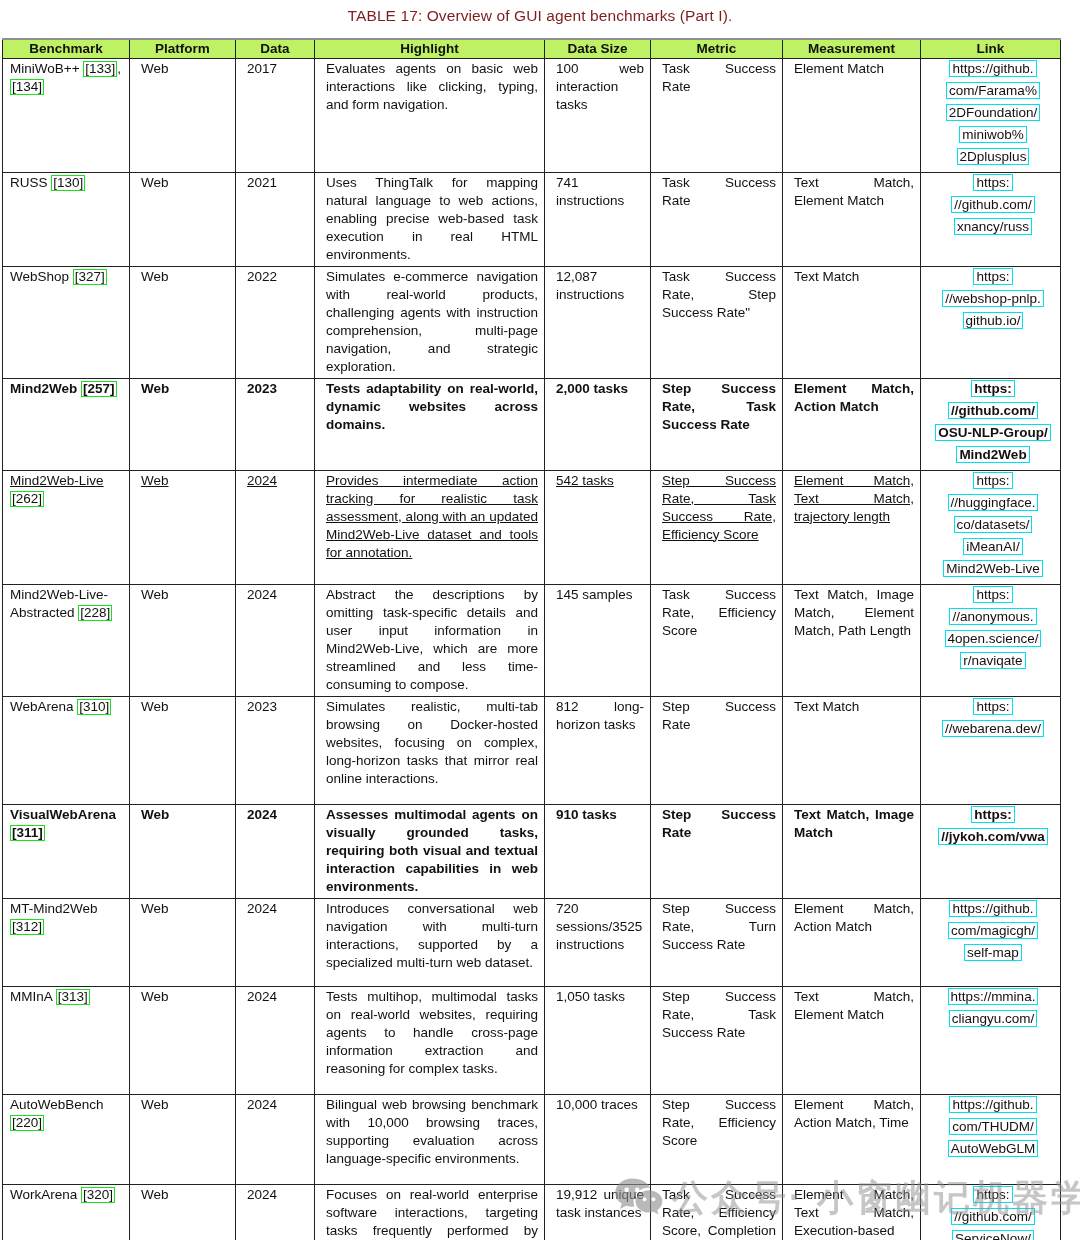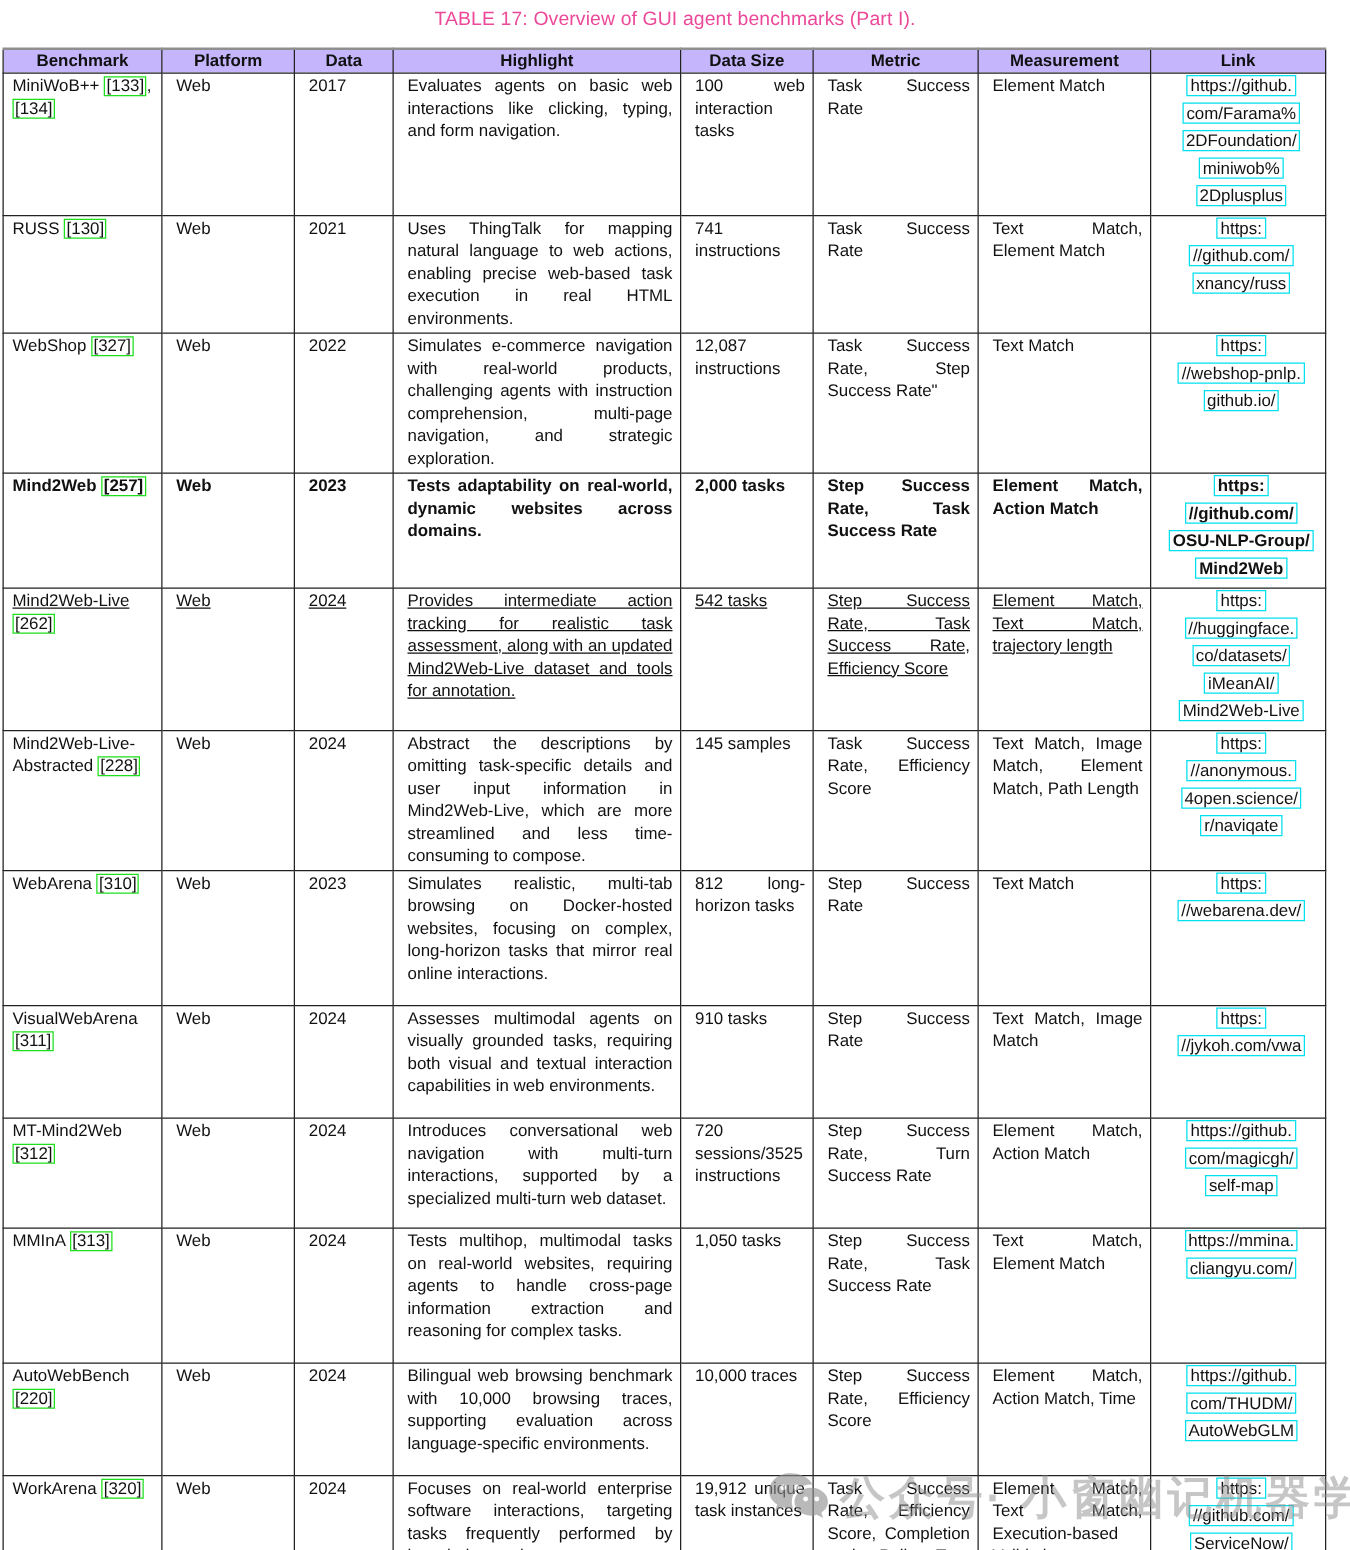--- a/index.html
+++ b/index.html
@@ -9,40 +9,40 @@
     overflow: hidden;
     font-family: "Liberation Sans", sans-serif;
     color: #111;
     position: relative;
   }
   .page-title {
     text-align: center;
     font-size: 15.5px;
     padding-top: 7px;
     letter-spacing: 0.1px;
-    color: #ec4899;
+    color: #7f1d1d;
   }
   table.bench-table {
     position: absolute;
     left: 2px; top: 38px;
     width: 1058px;
     border-collapse: collapse;
     table-layout: fixed;
     border: 1px solid #222;
     border-top: 2px solid #8f8f8f;
   }
   .bench-table th {
     border: 1px solid #222;
     border-top: 1px solid #8f8f8f;
     font-size: 13.5px;
     font-weight: bold;
     text-align: center;
     height: 19px;
     padding: 0 2px;
-    background: #c4b5fd;
+    background: #bef264;
   }
   .bench-table td {
     border: 1px solid #222;
     vertical-align: top;
     font-size: 13.5px;
     line-height: 18px;
     padding: 1px 6px 2px 11px;
     overflow: hidden;
   }
   .bench-table td.benchmark-cell { padding-left: 7px; }
@@ -211,21 +211,21 @@
         <td class="year-cell">2023</td>
         <td class="highlight-cell">Simulates realistic, multi-tab browsing on Docker-hosted websites, focusing on complex, long-horizon tasks that mirror real online interactions.</td>
         <td class="data-size-cell">812 long-horizon tasks</td>
         <td class="metric-cell">Step Success Rate</td>
         <td class="measurement-cell">Text Match</td>
         <td class="link-cell">
           <div><span class="link-box">https:</span></div>
           <div><span class="link-box">//webarena.dev/</span></div>
         </td>
       </tr>
-      <tr style="height: 90px;">
+      <tr style="height: 90px; font-weight: bold;">
         <td class="benchmark-cell"><span>VisualWebArena </span><span class="cite-box">[311]</span></td>
         <td class="platform-cell">Web</td>
         <td class="year-cell">2024</td>
         <td class="highlight-cell">Assesses multimodal agents on visually grounded tasks, requiring both visual and textual interaction capabilities in web environments.</td>
         <td class="data-size-cell">910 tasks</td>
         <td class="metric-cell">Step Success Rate</td>
         <td class="measurement-cell">Text Match, Image Match</td>
         <td class="link-cell">
           <div><span class="link-box">https:</span></div>
           <div><span class="link-box">//jykoh.com/vwa</span></div>

